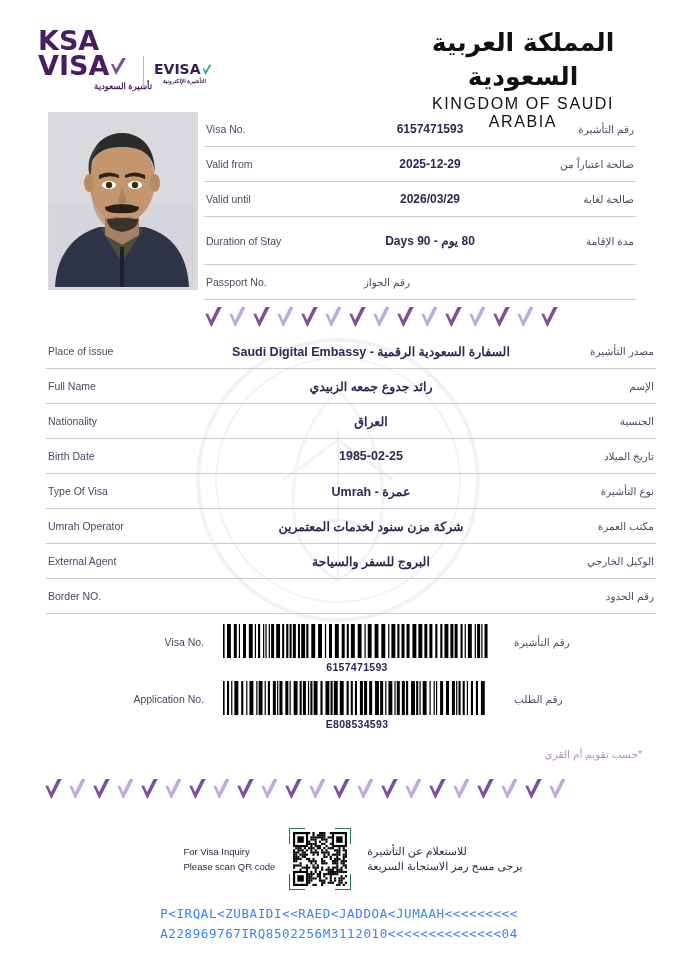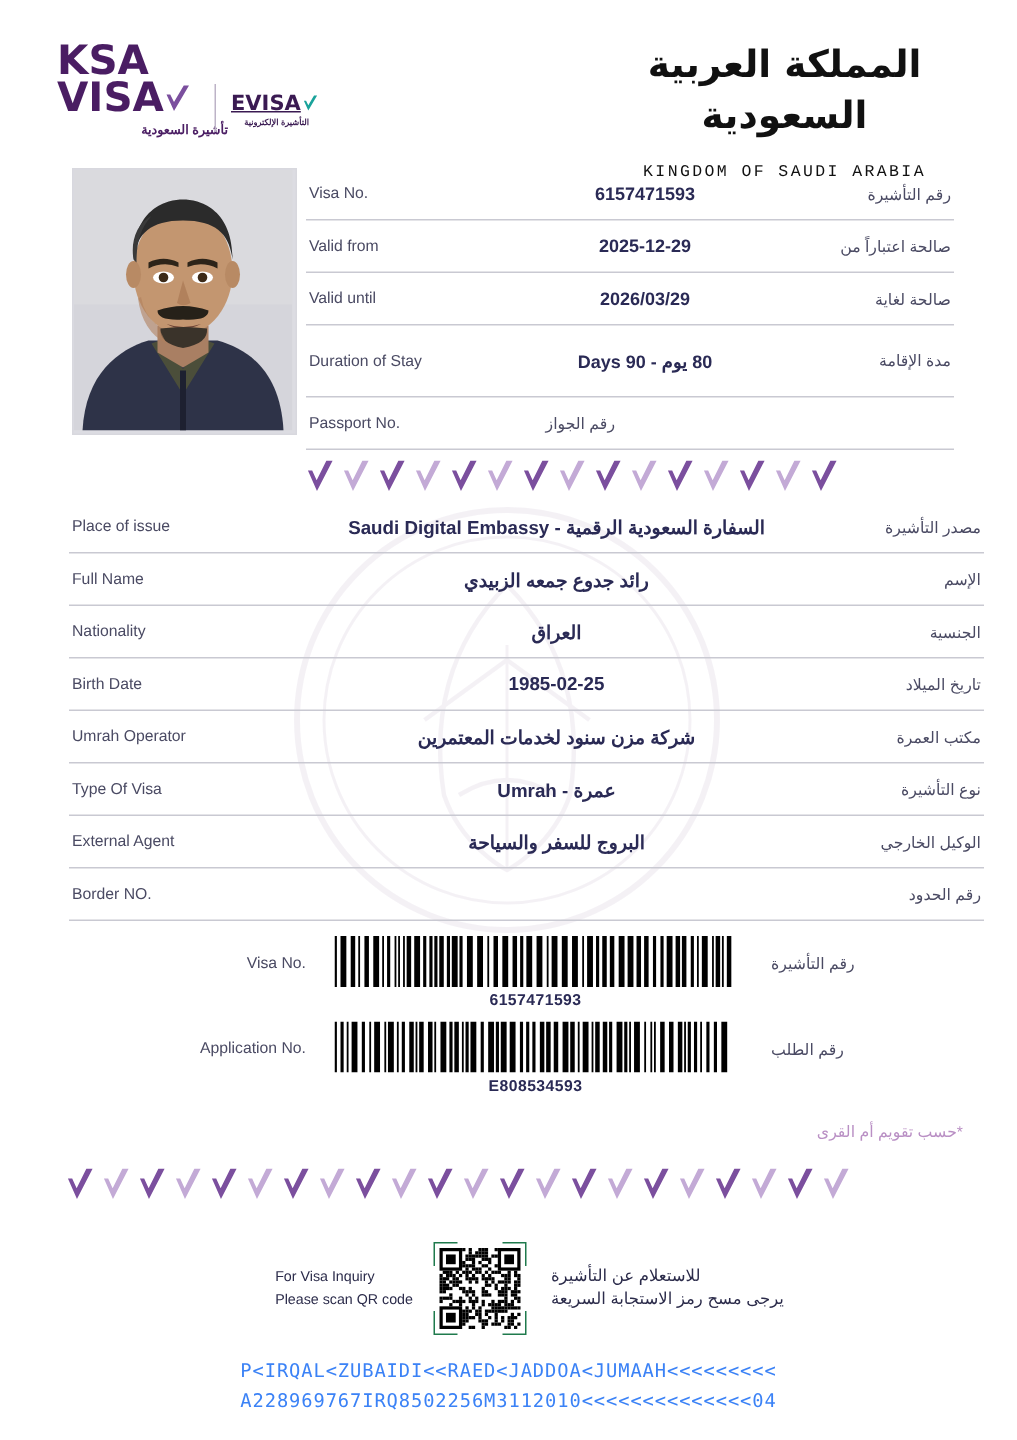--- a/index.html
+++ b/index.html
@@ -77,21 +77,20 @@
     position: absolute;
     left: 154px;
     top: 62px;
   }
   .evisa-word {
     font-family: "DejaVu Sans", sans-serif;
     font-weight: bold;
     font-size: 14px;
     color: #3a1a52;
     line-height: 14px;
-    text-decoration: underline;
   }
   .evisa-ar {
     font-size: 5.5px;
     color: #3a1a52;
     direction: rtl;
     text-align: right;
     width: 52px;
     margin-top: 2px;
     font-weight: bold;
   }
@@ -110,25 +109,25 @@
   .ksa-ar-calligraphy {
     font-family: "DejaVu Sans", sans-serif;
     direction: rtl;
     font-size: 25px;
     color: #111111;
     line-height: 34px;
     font-weight: bold;
     letter-spacing: -1px;
   }
   .ksa-en-caption {
-    font-family: Liberation Mono, monospace;
-    font-size: 11px;
+    font-family: Liberation Sans, sans-serif;
+    font-size: 16px;
     letter-spacing: 1.6px;
     color: #111111;
-    margin-top: 15px;
+    margin-top: 1px;
   }
 
   
   .photo-box {
     position: absolute;
     left: 48px;
     top: 112px;
     width: 148px;
     height: 176px;
     border: 1px solid #d8d8de;
@@ -467,28 +466,28 @@
       <div class="lbl-en">Nationality</div>
       <div class="val-c ar">العراق</div>
       <div class="lbl-ar">الجنسية</div>
     </div>
     <div class="row">
       <div class="lbl-en">Birth Date</div>
       <div class="val-c">1985-02-25</div>
       <div class="lbl-ar">تاريخ الميلاد</div>
     </div>
     <div class="row">
+      <div class="lbl-en">Type Of Visa</div>
+      <div class="val-c ar">عمرة - Umrah</div>
+      <div class="lbl-ar">نوع التأشيرة</div>
+    </div>
+    <div class="row">
       <div class="lbl-en">Umrah Operator</div>
       <div class="val-c ar">شركة مزن سنود لخدمات المعتمرين</div>
       <div class="lbl-ar">مكتب العمرة</div>
-    </div>
-    <div class="row">
-      <div class="lbl-en">Type Of Visa</div>
-      <div class="val-c ar">عمرة - Umrah</div>
-      <div class="lbl-ar">نوع التأشيرة</div>
     </div>
     <div class="row">
       <div class="lbl-en">External Agent</div>
       <div class="val-c ar">البروج للسفر والسياحة</div>
       <div class="lbl-ar">الوكيل الخارجي</div>
     </div>
     <div class="row">
       <div class="lbl-en">Border NO.</div>
       <div class="val-c"></div>
       <div class="lbl-ar">رقم الحدود</div>

